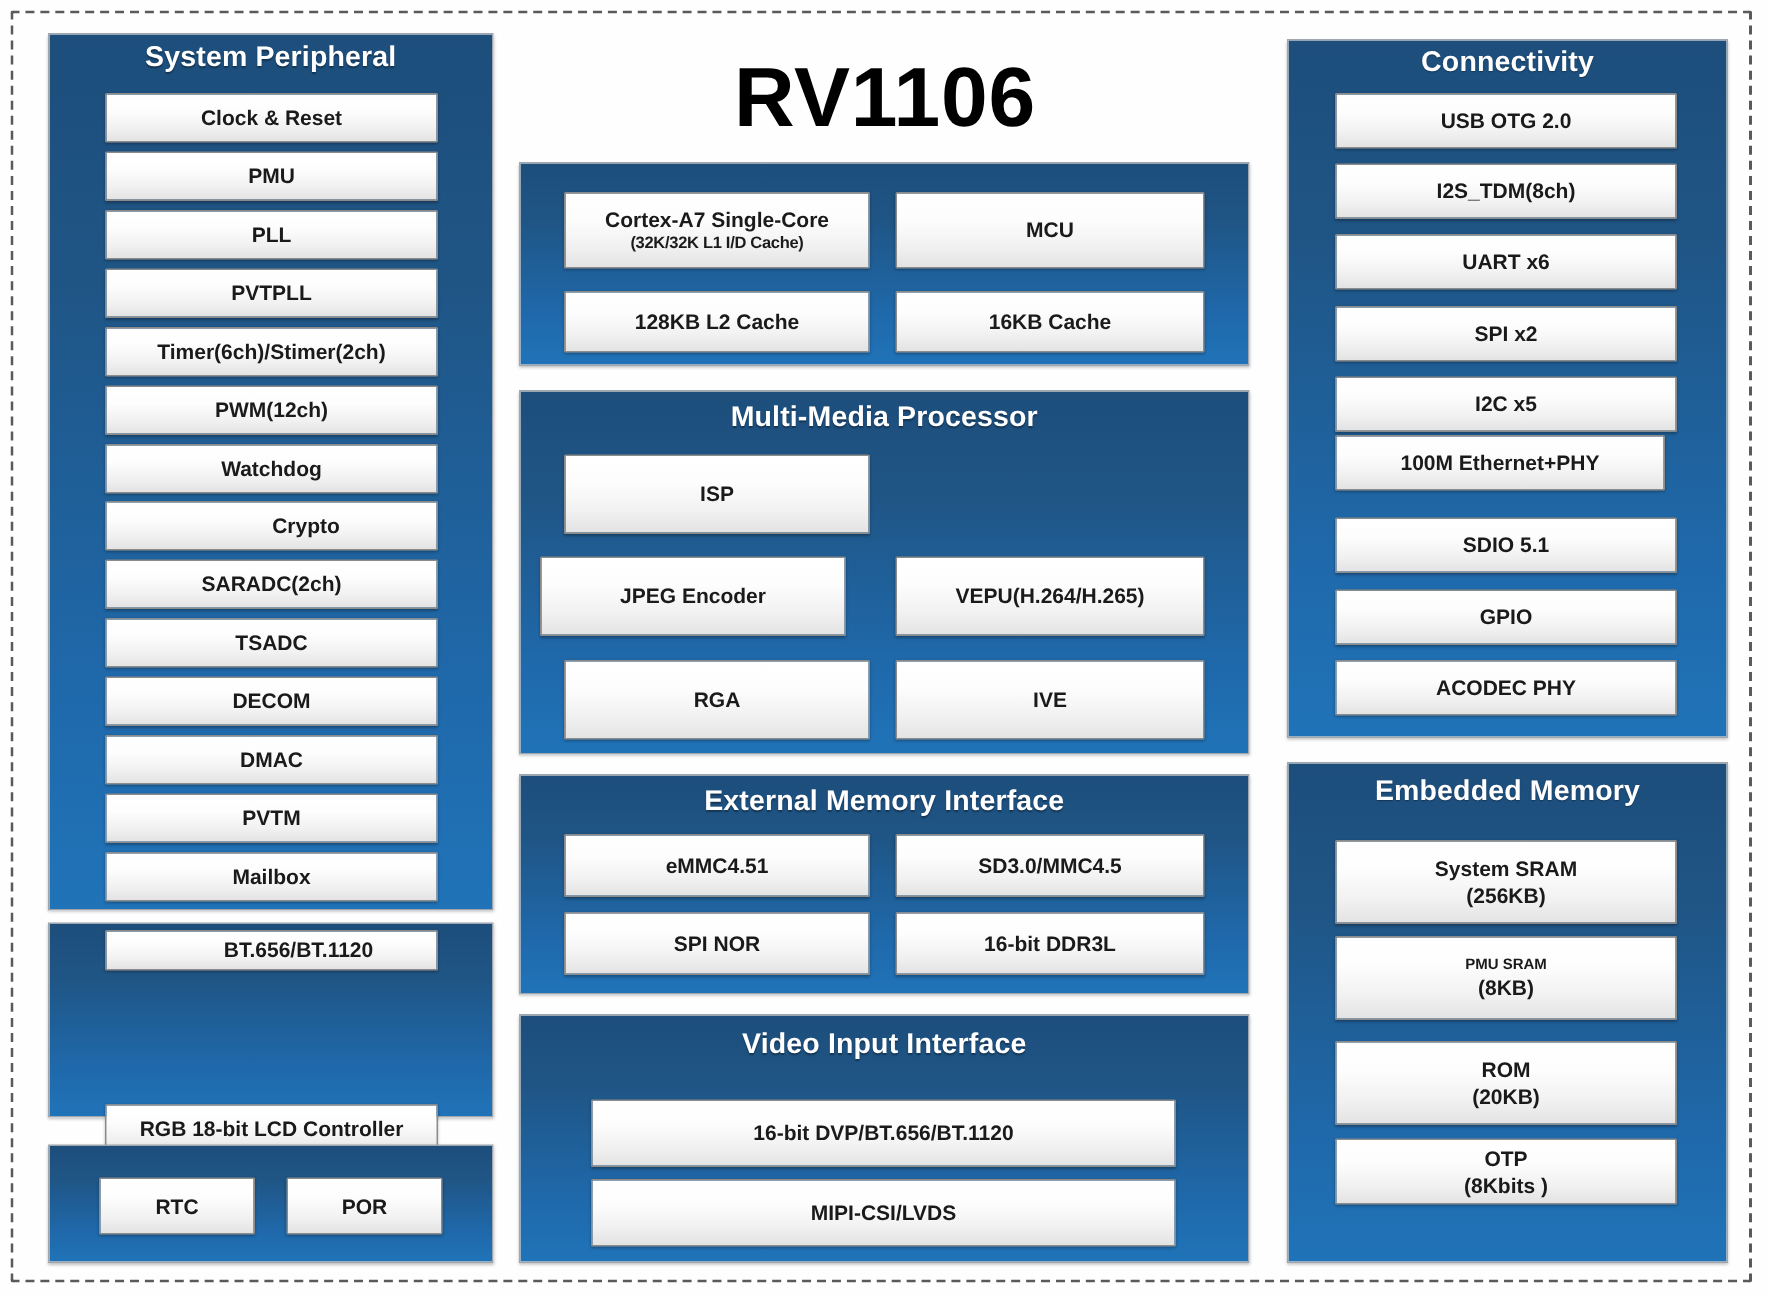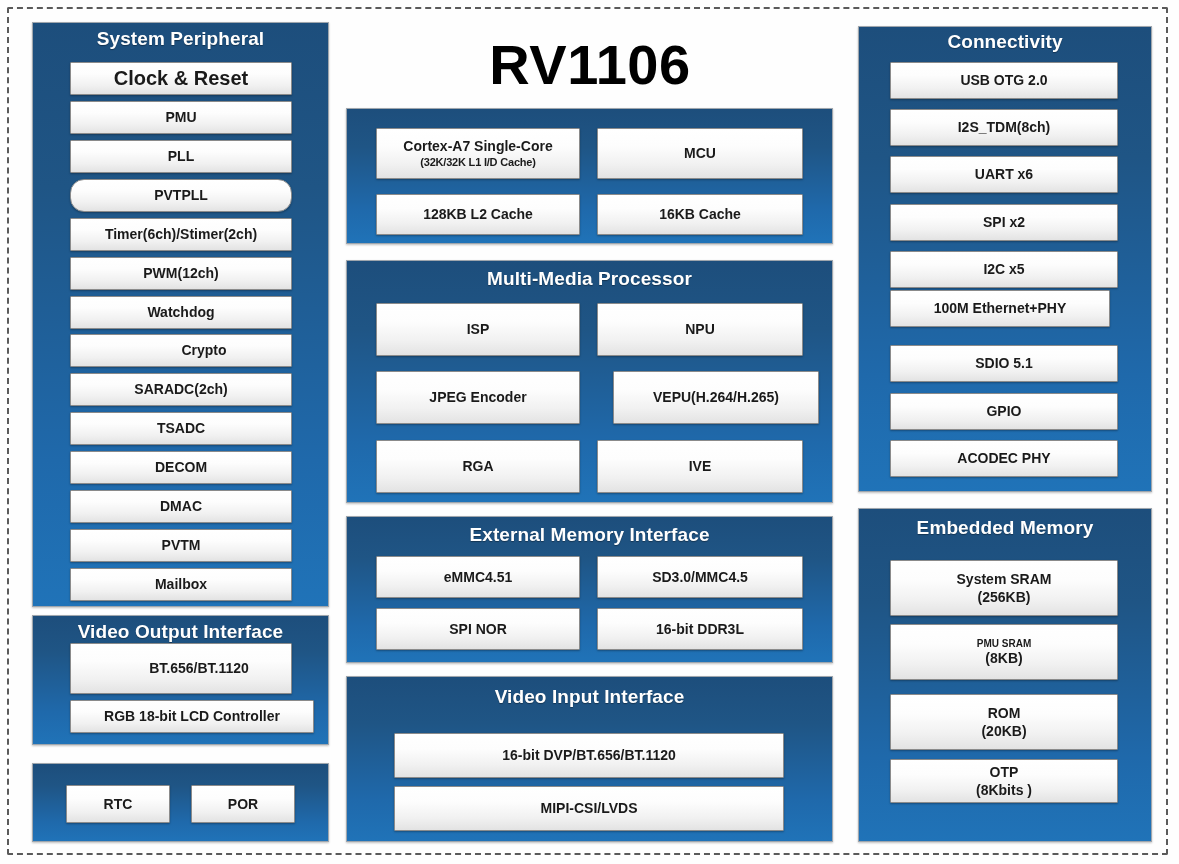--- a/index.html
+++ b/index.html
@@ -96,61 +96,60 @@
 
 <div id="canvas">
 
   <div class="outer-frame"></div>
 
   <div class="chip-title" style="left:345px; top:32px; width:490px; font-size:56px;">RV1106</div>
 
   <div class="panel" style="left:32px; top:22px; width:297px; height:585px;">
     <div class="panel-title" style="font-size:19px; margin-top:6px;">System Peripheral</div>
   </div>
-  <div class="box" style="left:70px; top:62px; width:222px; height:33px; font-size:20px;">Clock &amp; Reset</div>
+  <div class="box" style="left:70px; top:62px; width:222px; height:33px; font-size:14px;">Clock &amp; Reset</div>
   <div class="box" style="left:70px; top:101px; width:222px; height:33px; font-size:14px;">PMU</div>
   <div class="box" style="left:70px; top:140px; width:222px; height:33px; font-size:14px;">PLL</div>
-  <div class="box" style="left:70px; top:179px; width:222px; height:33px; font-size:14px;border-radius:14px;">PVTPLL</div>
+  <div class="box" style="left:70px; top:179px; width:222px; height:33px; font-size:14px;">PVTPLL</div>
   <div class="box" style="left:70px; top:218px; width:222px; height:33px; font-size:14px;">Timer(6ch)/Stimer(2ch)</div>
   <div class="box" style="left:70px; top:257px; width:222px; height:33px; font-size:14px;">PWM(12ch)</div>
   <div class="box" style="left:70px; top:296px; width:222px; height:33px; font-size:14px;">Watchdog</div>
   <div class="box" style="left:70px; top:334px; width:222px; height:33px; font-size:14px;padding-left:46px;">Crypto</div>
   <div class="box" style="left:70px; top:373px; width:222px; height:33px; font-size:14px;">SARADC(2ch)</div>
   <div class="box" style="left:70px; top:412px; width:222px; height:33px; font-size:14px;">TSADC</div>
   <div class="box" style="left:70px; top:451px; width:222px; height:33px; font-size:14px;">DECOM</div>
   <div class="box" style="left:70px; top:490px; width:222px; height:33px; font-size:14px;">DMAC</div>
   <div class="box" style="left:70px; top:529px; width:222px; height:33px; font-size:14px;">PVTM</div>
   <div class="box" style="left:70px; top:568px; width:222px; height:33px; font-size:14px;">Mailbox</div>
 
   <div class="panel" style="left:32px; top:615px; width:297px; height:130px;">
     <div class="panel-title" style="font-size:19px; margin-top:6px;">Video Output Interface</div>
   </div>
-  <div class="box" style="left:70px; top:643px; width:222px; height:51px; font-size:14px;padding-left:36px;">BT.656/BT.1120</div>
-  <div class="box" style="left:70px; top:700px; width:244px; height:33px; font-size:14px;">RGB 18-bit LCD Controller</div>
+  <div class="box" style="left:70px; top:620px; width:222px; height:27px; font-size:14px;padding-left:36px;">BT.656/BT.1120</div>
+  <div class="box" style="left:70px; top:736px; width:222px; height:33px; font-size:14px;">RGB 18-bit LCD Controller</div>
 
   <div class="panel" style="left:32px; top:763px; width:297px; height:79px;"></div>
   <div class="box" style="left:66px; top:785px; width:104px; height:38px; font-size:14px;">RTC</div>
   <div class="box" style="left:191px; top:785px; width:104px; height:38px; font-size:14px;">POR</div>
 
   <div class="panel" style="left:346px; top:108px; width:487px; height:136px;"></div>
   <div class="box" style="left:376px; top:128px; width:204px; height:51px;">
     <span style="font-size:14px;">Cortex-A7 Single-Core</span>
     <span class="sub">(32K/32K L1 I/D Cache)</span>
   </div>
   <div class="box" style="left:597px; top:128px; width:206px; height:51px; font-size:14px;">MCU</div>
   <div class="box" style="left:376px; top:194px; width:204px; height:41px; font-size:14px;">128KB L2 Cache</div>
   <div class="box" style="left:597px; top:194px; width:206px; height:41px; font-size:14px;">16KB Cache</div>
 
   <div class="panel" style="left:346px; top:260px; width:487px; height:243px;">
     <div class="panel-title" style="font-size:19px; margin-top:8px;">Multi-Media Processor</div>
   </div>
   <div class="box" style="left:376px; top:303px; width:204px; height:53px; font-size:14px;">ISP</div>
-  <div class="box" style="left:597px; top:303px; width:206px; height:53px; font-size:14px;">NPU</div>
-  <div class="box" style="left:376px; top:371px; width:204px; height:53px; font-size:14px;">JPEG Encoder</div>
-  <div class="box" style="left:613px; top:371px; width:206px; height:53px; font-size:14px;">VEPU(H.264/H.265)</div>
+  <div class="box" style="left:360px; top:371px; width:204px; height:53px; font-size:14px;">JPEG Encoder</div>
+  <div class="box" style="left:597px; top:371px; width:206px; height:53px; font-size:14px;">VEPU(H.264/H.265)</div>
   <div class="box" style="left:376px; top:440px; width:204px; height:53px; font-size:14px;">RGA</div>
   <div class="box" style="left:597px; top:440px; width:206px; height:53px; font-size:14px;">IVE</div>
 
   <div class="panel" style="left:346px; top:516px; width:487px; height:147px;">
     <div class="panel-title" style="font-size:19px; margin-top:8px;">External Memory Interface</div>
   </div>
   <div class="box" style="left:376px; top:556px; width:204px; height:42px; font-size:14px;">eMMC4.51</div>
   <div class="box" style="left:597px; top:556px; width:206px; height:42px; font-size:14px;">SD3.0/MMC4.5</div>
   <div class="box" style="left:376px; top:608px; width:204px; height:42px; font-size:14px;">SPI NOR</div>
   <div class="box" style="left:597px; top:608px; width:206px; height:42px; font-size:14px;">16-bit DDR3L</div>

